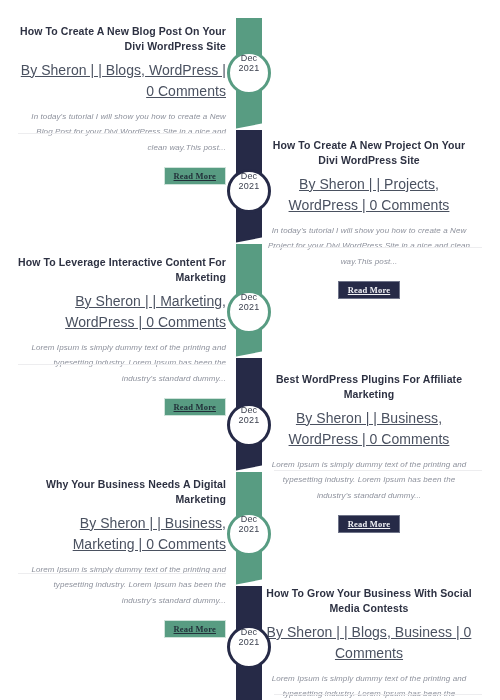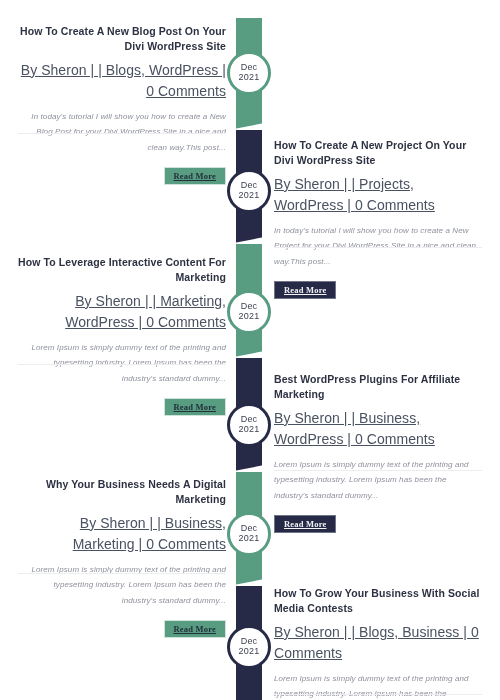--- a/index.html
+++ b/index.html
@@ -50,42 +50,41 @@
   .date-bubble {
     position: absolute;
     left: 227px;
     width: 44px;
     height: 44px;
     border-radius: 50%;
     background: #ffffff;
     display: flex;
     flex-direction: column;
     align-items: center;
-    justify-content: center;
     z-index: 4;
     line-height: 1.08;
   }
   .date-bubble.green { border: 3px solid #589c82; }
   .date-bubble.navy  { border: 3px solid #262a47; }
   .date-bubble .d-month,
   .date-bubble .d-year {
     font-size: 9px;
     color: #3d4250;
     letter-spacing: .2px;
     font-family: "Liberation Sans", sans-serif;
   }
 
   
   .post {
     position: absolute;
     width: 208px;
     z-index: 2;
   }
   .post.left  { left: 18px;  text-align: right; }
-  .post.right { left: 274px; text-align: left;  }
+  .post.right { left: 265px; text-align: center;  }
 
   .post-title {
     font-size: 10.5px;
     font-weight: bold;
     color: #2d3142;
     line-height: 1.42;
     letter-spacing: .1px;
     margin-bottom: 6px;
   }
 

